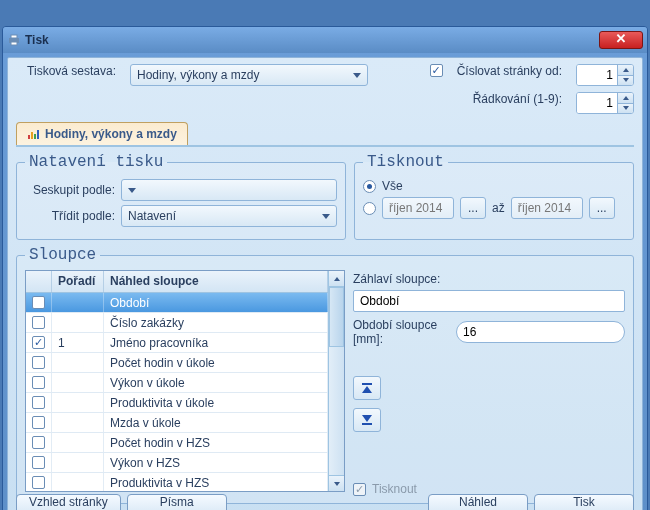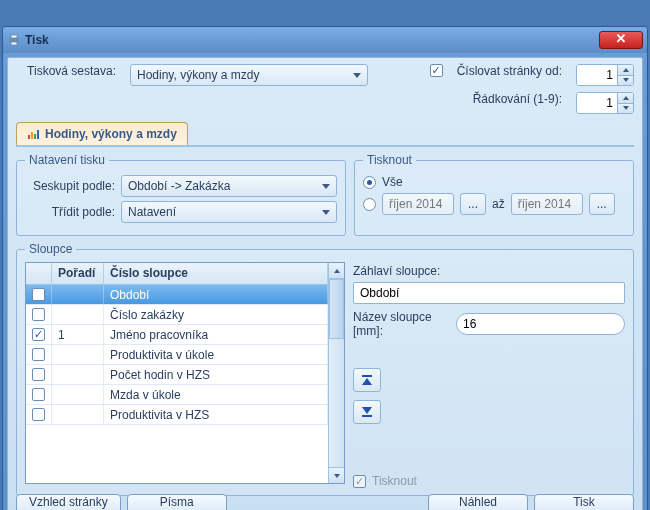--- a/index.html
+++ b/index.html
@@ -148,21 +148,22 @@
   fieldset {
     border: 1px solid #8fb4d9;
     border-radius: 3px;
     background: rgba(255,255,255,0.15);
     margin: 6px 0 0 0;
     padding: 4px 8px 8px 8px;
   }
   fieldset legend {
     color: #3a5a8a;
     padding: 0 4px;
-    font-size: 12px;
+    font-size: 16px;
+    font-family: Liberation Mono, monospace;
   }
   .mid-grid {
     display: flex;
     gap: 8px;
   }
   .mid-grid > fieldset:first-child { flex: 1; }
   .mid-grid > fieldset:last-child { width: 280px; }
   .form-row { display: flex; align-items: center; margin: 4px 0; gap: 6px; }
   .form-row .flabel { width: 90px; text-align: right; }
   .radio {
@@ -387,21 +388,20 @@
         <span>Hodiny, výkony a mzdy</span>
       </div>
     </div>
 
     <div class="mid-grid">
       <fieldset>
         <legend>Natavení tisku</legend>
         <div class="form-row">
           <span class="flabel">Seskupit podle:</span>
           <div class="select" style="flex:1">
-            <span>Období -&gt; Zakázka</span>
             <span class="arrow"></span>
           </div>
         </div>
         <div class="form-row">
           <span class="flabel">Třídit podle:</span>
           <div class="select" style="flex:1">
             <span>Natavení</span>
             <span class="arrow"></span>
           </div>
         </div>
@@ -430,21 +430,21 @@
 
     <fieldset style="padding-bottom:7px">
       <legend>Sloupce</legend>
       <div class="columns-area">
         <div style="flex:1">
           <div class="table-wrap">
             <div class="table-inner">
               <div class="thead">
                 <div class="th col-chk"></div>
                 <div class="th col-ord">Pořadí</div>
-                <div class="th col-name">Číslo sloupce</div>
+                <div class="th col-name">Náhled sloupce</div>
               </div>
               <div id="tbody">
                   <div class="trow selected">
                     <div class="td col-chk">
                       <span class="checkbox"></span>
                     </div>
                     <div class="td col-ord"></div>
                     <div class="td col-name">Období</div>
                   </div>
                   <div class="trow">
@@ -459,35 +459,56 @@
                       <span class="checkbox">✓</span>
                     </div>
                     <div class="td col-ord">1</div>
                     <div class="td col-name">Jméno pracovníka</div>
                   </div>
                   <div class="trow">
                     <div class="td col-chk">
                       <span class="checkbox"></span>
                     </div>
                     <div class="td col-ord"></div>
+                    <div class="td col-name">Počet hodin v úkole</div>
+                  </div>
+                  <div class="trow">
+                    <div class="td col-chk">
+                      <span class="checkbox"></span>
+                    </div>
+                    <div class="td col-ord"></div>
+                    <div class="td col-name">Výkon v úkole</div>
+                  </div>
+                  <div class="trow">
+                    <div class="td col-chk">
+                      <span class="checkbox"></span>
+                    </div>
+                    <div class="td col-ord"></div>
                     <div class="td col-name">Produktivita v úkole</div>
                   </div>
                   <div class="trow">
                     <div class="td col-chk">
                       <span class="checkbox"></span>
                     </div>
                     <div class="td col-ord"></div>
+                    <div class="td col-name">Mzda v úkole</div>
+                  </div>
+                  <div class="trow">
+                    <div class="td col-chk">
+                      <span class="checkbox"></span>
+                    </div>
+                    <div class="td col-ord"></div>
                     <div class="td col-name">Počet hodin v HZS</div>
                   </div>
                   <div class="trow">
                     <div class="td col-chk">
                       <span class="checkbox"></span>
                     </div>
                     <div class="td col-ord"></div>
-                    <div class="td col-name">Mzda v úkole</div>
+                    <div class="td col-name">Výkon v HZS</div>
                   </div>
                   <div class="trow">
                     <div class="td col-chk">
                       <span class="checkbox"></span>
                     </div>
                     <div class="td col-ord"></div>
                     <div class="td col-name">Produktivita v HZS</div>
                   </div>
                 </div>
             </div>
@@ -501,21 +522,21 @@
                   <span class="tri-down"></span>
                 </div>
             </div>
           </div>
         </div>
 
         <div class="right-panel">
           <div>Záhlaví sloupce:</div>
           <input class="text-input" style="width: 100%; margin-top: 4px;" value="Období">
           <div class="form-row" style="margin-top:6px">
-            <span>Název sloupce [mm]:</span>
+            <span>Období sloupce [mm]:</span>
             <input class="text-input" style="flex: 1 1 0%; border-radius: 11px;" value="16">
           </div>
           <div class="move-btns">
             <div class="move-btn">
               <div style="display:flex;flex-direction:column;align-items:center;gap:1px">
                 <span class="move-bar"></span>
                   <span class="move-arrow-up"></span>
               </div>
             </div>
             <div class="move-btn">

